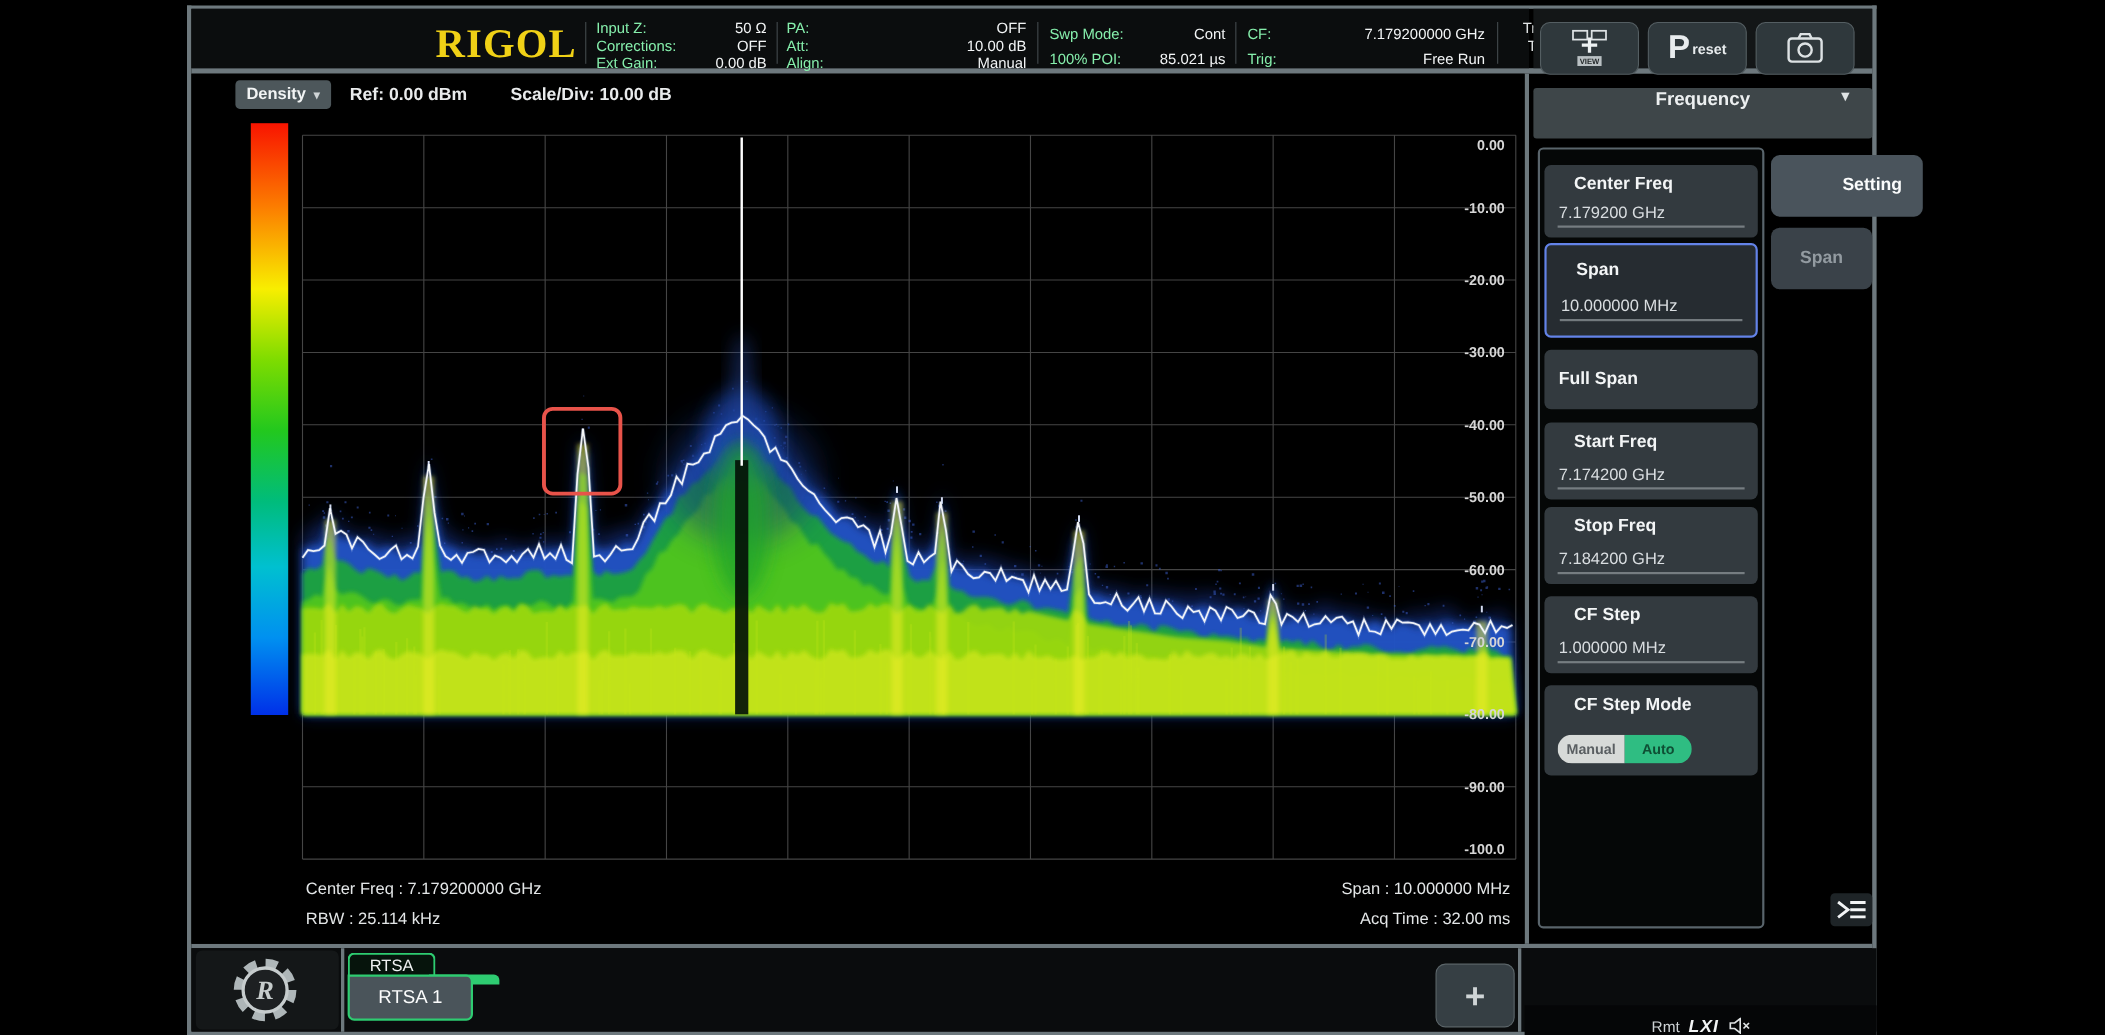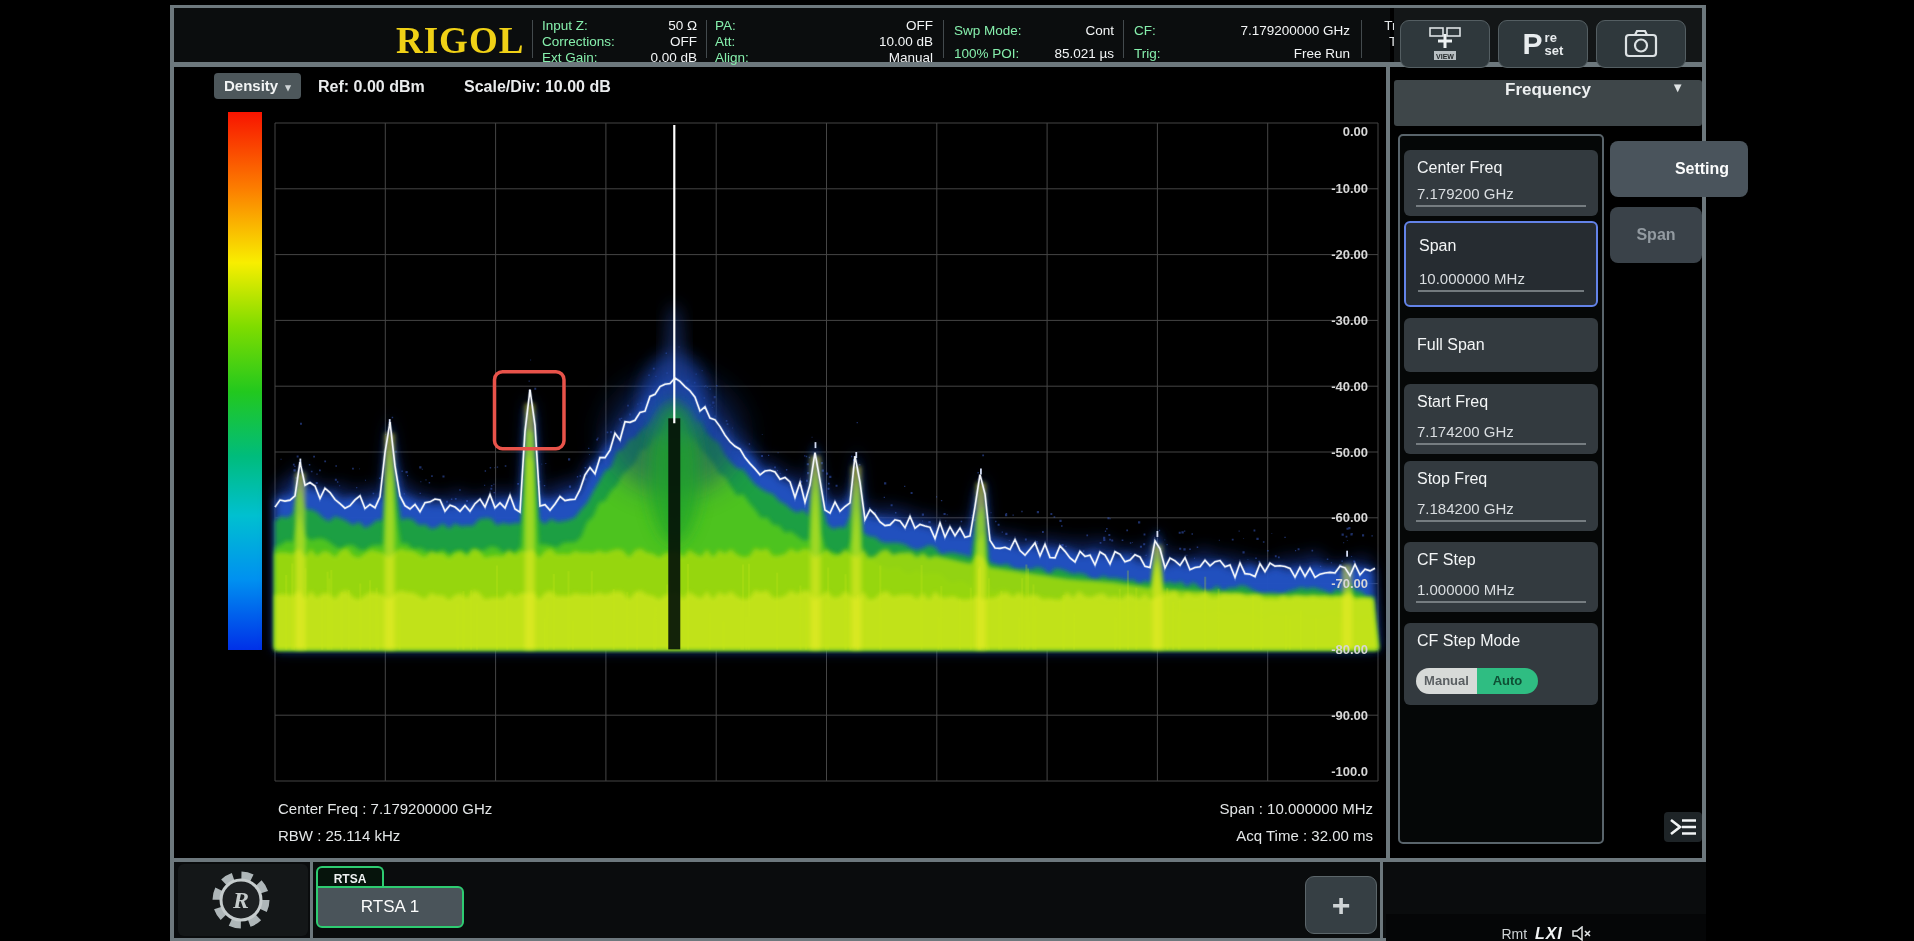--- a/index.html
+++ b/index.html
@@ -20,63 +20,63 @@
   .tr-row{position:absolute;height:16px;line-height:16px;}
   .tr-lab{position:absolute;right:146px;color:#e2e5e6;font-weight:normal;}
   .tr-cell{position:absolute;width:20px;text-align:center;}
   .tn0{background:#f7d51d;color:#111 !important;border-radius:3px;}
   .struck{text-decoration:line-through;color:#82888c !important;}
   
   .topbtns{position:absolute;left:1394px;top:8px;width:308px;height:54px;background:#131617;}
   .hwbtn{position:absolute;top:12px;width:88px;height:46px;background:#2f383c;border:1px solid #545e62;
          border-radius:9px;display:flex;align-items:center;justify-content:center;color:#e8ecee;}
   .preset-p{font-size:30px;font-weight:900;line-height:28px;}
-  .preset-col{display:flex;flex-direction:column;font-size:13px;font-weight:bold;line-height:13px;margin-left:2px;}
+  .preset-col{display:flex;flex-direction:row;font-size:13px;font-weight:bold;line-height:13px;margin-left:2px;}
   
   .plot{position:absolute;left:174px;top:67px;width:1212px;height:791px;background:#000;}
   .density-btn{position:absolute;left:214px;top:73px;height:26px;background:#4d575b;border-radius:4px;
         color:#f2f4f4;font-size:15px;font-weight:bold;padding:0 10px;line-height:26px;}
   .density-btn .caret{font-size:11px;color:#cfd4d6;margin-left:7px;}
   .plot-head{position:absolute;top:78px;font-size:16px;font-weight:bold;color:#e9ebec;}
   .colorbar{position:absolute;left:228px;top:112px;width:34px;height:538px;
     background:linear-gradient(180deg,#f81400 0%,#fc7c00 14%,#f8ee00 28%,#7edc00 40%,#22c81e 52%,#00bc7c 64%,#00c0d0 75%,#0090f0 87%,#0030e8 100%);}
   #chart{position:absolute;left:275px;top:123px;width:1103px;height:658px;overflow:visible;}
   .pinfo{position:absolute;font-size:15px;color:#e3e6e7;}
   
   .panel-head{position:absolute;left:1394px;top:80px;width:308px;height:46px;background:#3e4649;border-radius:3px;
       display:flex;justify-content:center;font-size:17px;font-weight:bold;color:#eceff0;}
   .panel-head .caret{position:absolute;right:18px;font-size:13px;color:#dfe3e4;}
   .menu-col{position:absolute;left:1398px;top:134px;width:206px;height:710px;background:#050707;
       border:2px solid #59646b;border-radius:5px;box-sizing:border-box;}
   .menu-item{position:absolute;left:1404px;width:194px;background:#333a3f;border-radius:6px;box-sizing:border-box;}
   .menu-item.selected{background:#262c31;border:2px solid var(--select-blue,#6383e8);}
-  .mi-label{position:absolute;left:13px;top:9px;font-size:16px;font-weight:normal;color:#f3f5f6;text-align:center;}
+  .mi-label{position:absolute;left:27px;top:9px;font-size:16px;font-weight:bold;color:#f3f5f6;text-align:center;}
   .mi-value{position:absolute;left:13px;bottom:14px;font-size:15px;color:#d9dde0;}
   .mi-line{position:absolute;left:12px;right:12px;bottom:9px;height:2px;background:#8d9498;opacity:.75;}
   .mi-center{display:flex;align-items:center;}
   .mi-center .mi-label{position:static;padding-left:13px;}
   .toggle{position:absolute;left:12px;bottom:11px;width:122px;height:26px;border-radius:13px;display:flex;overflow:hidden;
           font-size:13px;font-weight:bold;}
   .tg-opt{width:61px;text-align:center;line-height:26px;}
   .tg-manual{background:#d7dad8;color:#5a5f62;}
   .tg-auto{background:var(--accent-green2,#2fbd82);color:#0e4f34;}
   .side-tab{position:absolute;left:1610px;width:92px;height:56px;border-radius:8px;display:flex;align-items:center;
           justify-content:center;font-size:16px;font-weight:bold;}
   .side-tab.active{background:#4a545c;color:#fbfcfc;padding-left:46px;}
   .side-tab.inactive{background:#3a4249;color:#939ba1;}
   .collapse{position:absolute;left:1664px;top:812px;width:38px;height:30px;background:#1e2427;border-radius:4px;
           display:flex;align-items:center;justify-content:center;}
   
   .taskbar{position:absolute;left:174px;top:862px;width:1532px;height:76px;background:#0a0c0d;}
   .gearbox{position:absolute;left:178px;top:864px;width:130px;height:72px;background:#141718;border-radius:6px;}
-  .rtsa-tab{position:absolute;left:316px;top:866px;width:68px;height:22px;background:#06140c;
+  .rtsa-tab{position:absolute;left:316px;top:866px;width:80px;height:22px;background:#06140c;
      border:2px solid var(--accent-green,#2ecc71);border-bottom:none;border-radius:6px 6px 0 0;
-     font-size:12px;color:#eef1f1;text-align:center;line-height:22px;box-sizing:border-box;font-weight:bold;}
+     font-size:15px;color:#eef1f1;text-align:center;line-height:22px;box-sizing:border-box;}
   .rtsa-strip{position:absolute;left:390px;top:886px;width:64px;height:9px;background:var(--accent-green,#2ecc71);border-radius:0 5px 0 0;}
-  .rtsa-body{position:absolute;left:316px;top:886px;width:148px;height:42px;background:#4a545a;
+  .rtsa-body{position:absolute;left:316px;top:886px;width:114px;height:42px;background:#4a545a;
      border:2px solid var(--accent-green,#2ecc71);border-radius:0 6px 6px 6px;box-sizing:border-box;
      font-size:17px;color:#fbfcfc;text-align:center;line-height:38px;}
   .plusbtn{position:absolute;left:1305px;top:876px;width:70px;height:56px;background:#363f44;border:1px solid #5c666a;
      border-radius:9px;color:#cfd4d6;font-size:32px;font-weight:bold;display:flex;align-items:center;justify-content:center;}
   .statusbox{position:absolute;left:1386px;top:894px;width:320px;height:76px;background:#050607;margin-top:20px;}
   .statline1{position:absolute;left:0;top:11px;width:100%;text-align:center;font-size:14px;color:#cdd2d4;}
   .lxi{font-size:16px;font-weight:bold;font-style:italic;color:#f2f4f4;letter-spacing:1px;}
   .statline2{position:absolute;left:0;top:36px;width:100%;text-align:center;font-size:18px;color:#eceeee;}
 </style>
 </head>

